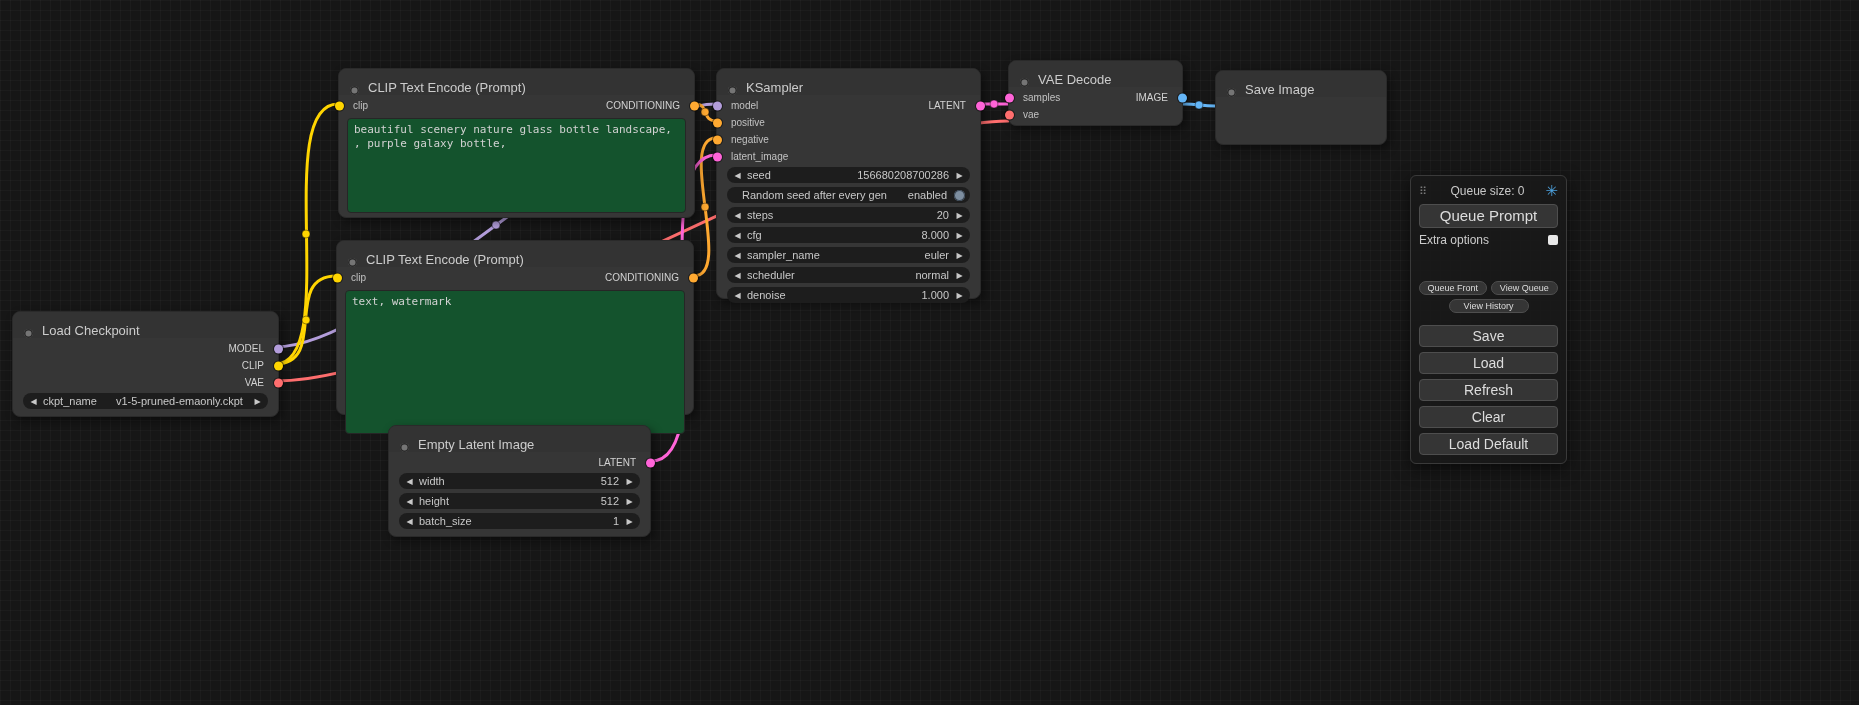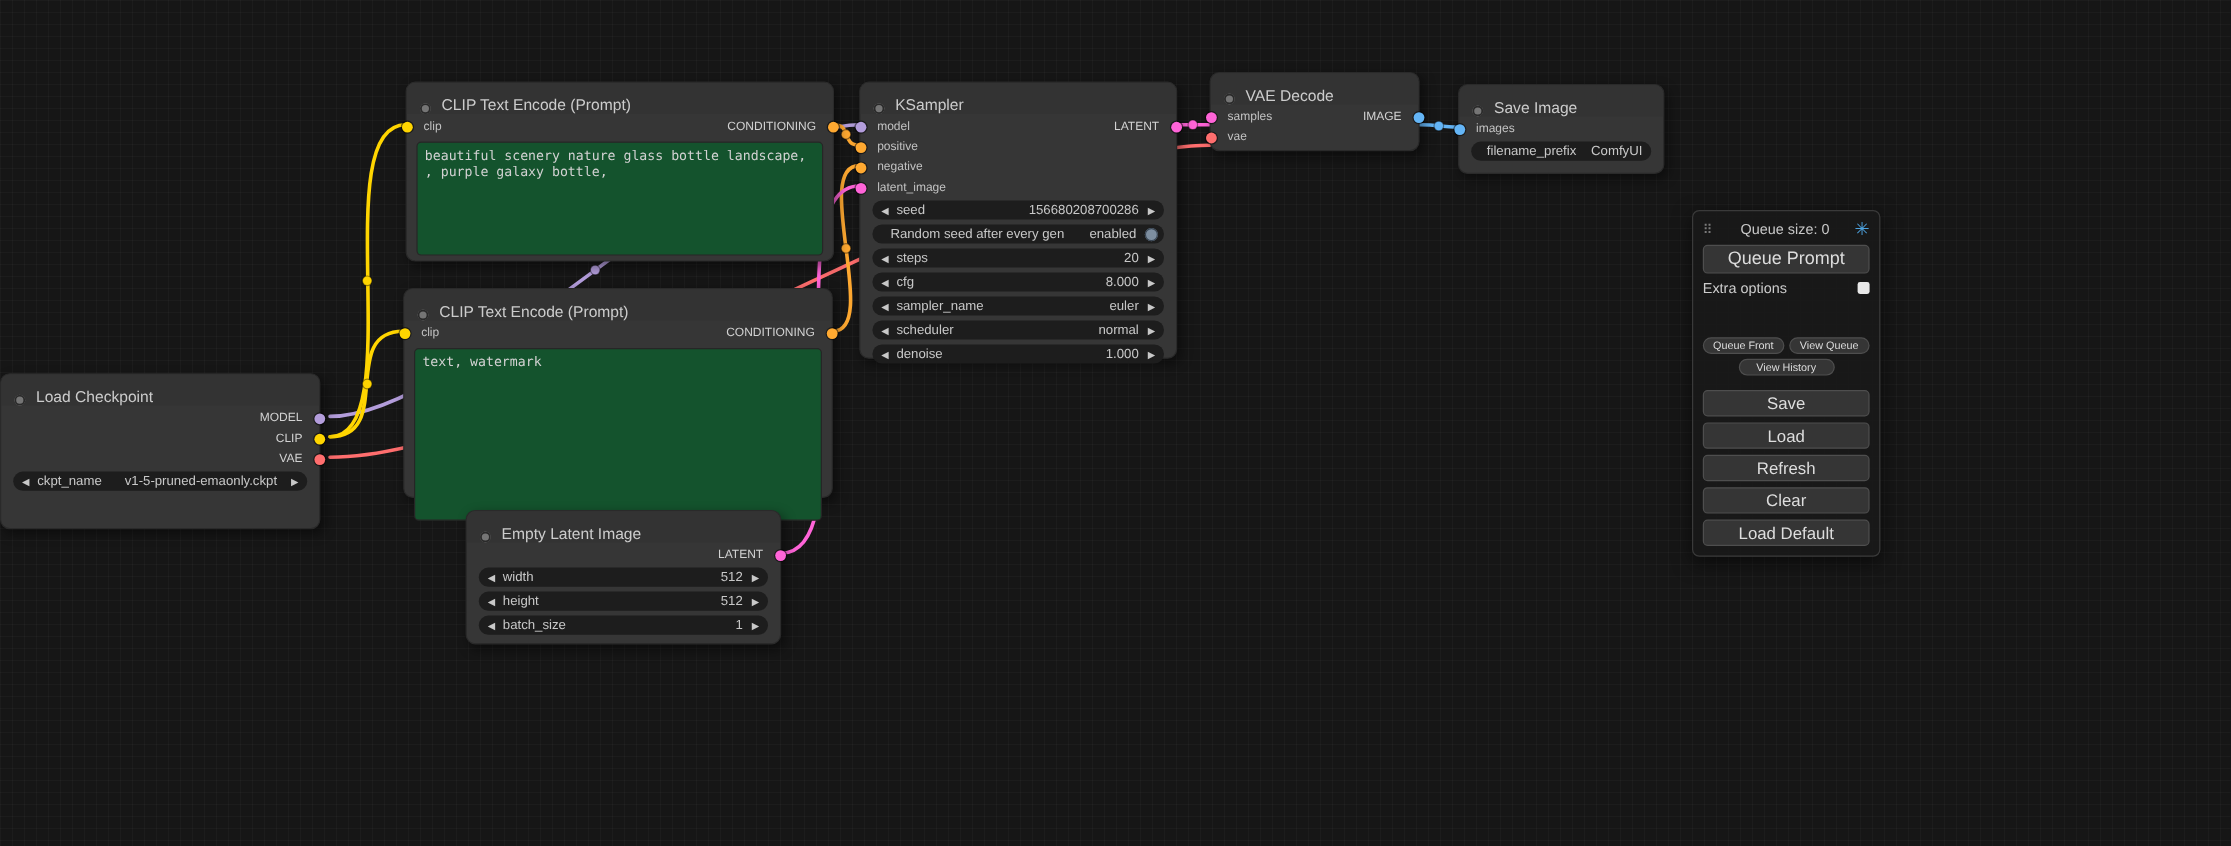--- a/index.html
+++ b/index.html
@@ -90,21 +90,21 @@
       <circle cx="306" cy="234" r="4" fill="#FFD500"></circle>
       <circle cx="306" cy="320" r="4" fill="#FFD500"></circle>
       <circle cx="705" cy="112" r="4" fill="#FFA931"></circle>
       <circle cx="705" cy="207" r="4" fill="#FFA931"></circle>
       <circle cx="684" cy="308" r="4" fill="#FF64D8"></circle>
       <circle cx="994" cy="104" r="4" fill="#FF64D8"></circle>
       <circle cx="1199" cy="105" r="4" fill="#64B5F6"></circle>
     </g>
   </svg>
 
-  <div class="node" style="left:0;top:311px;width:267px;height:130px">
+  <div class="node" style="left:12px;top:311px;width:267px;height:106px">
     <div class="node-title">
       <span class="collapse-dot"></span>
       <span>Load Checkpoint</span>
     </div>
     <div class="node-body">
       <div class="row">
         <span class="out-label">MODEL</span>
         <span class="port out" style="background: rgb(179, 157, 219);"></span>
       </div>
       <div class="row">
@@ -271,30 +271,20 @@
         <span class="port in" style="background: rgb(255, 110, 110);"></span>
         <span class="in-label">vae</span>
       </div>
     </div>
   </div>
 
   <div class="node" style="left:1215px;top:70px;width:172px;height:75px">
     <div class="node-title">
       <span class="collapse-dot"></span>
       <span>Save Image</span>
-    </div>
-    <div class="node-body">
-      <div class="row">
-        <span class="port in" style="background: rgb(100, 181, 246);"></span>
-        <span class="in-label">images</span>
-      </div>
-      <div class="widget center" style="margin-top:2px">
-        <span class="w-label" style="margin-left:8px">filename_prefix</span>
-        <span class="w-value">ComfyUI</span>
-      </div>
     </div>
   </div>
 
   <div class="queue-panel">
     <div class="qp-header">
       <span class="drag-handle">⠿</span>
       <span class="qp-title">Queue size: 0</span>
       <span class="gear"></span>
     </div>
     <button class="btn btn-large">Queue Prompt</button>

